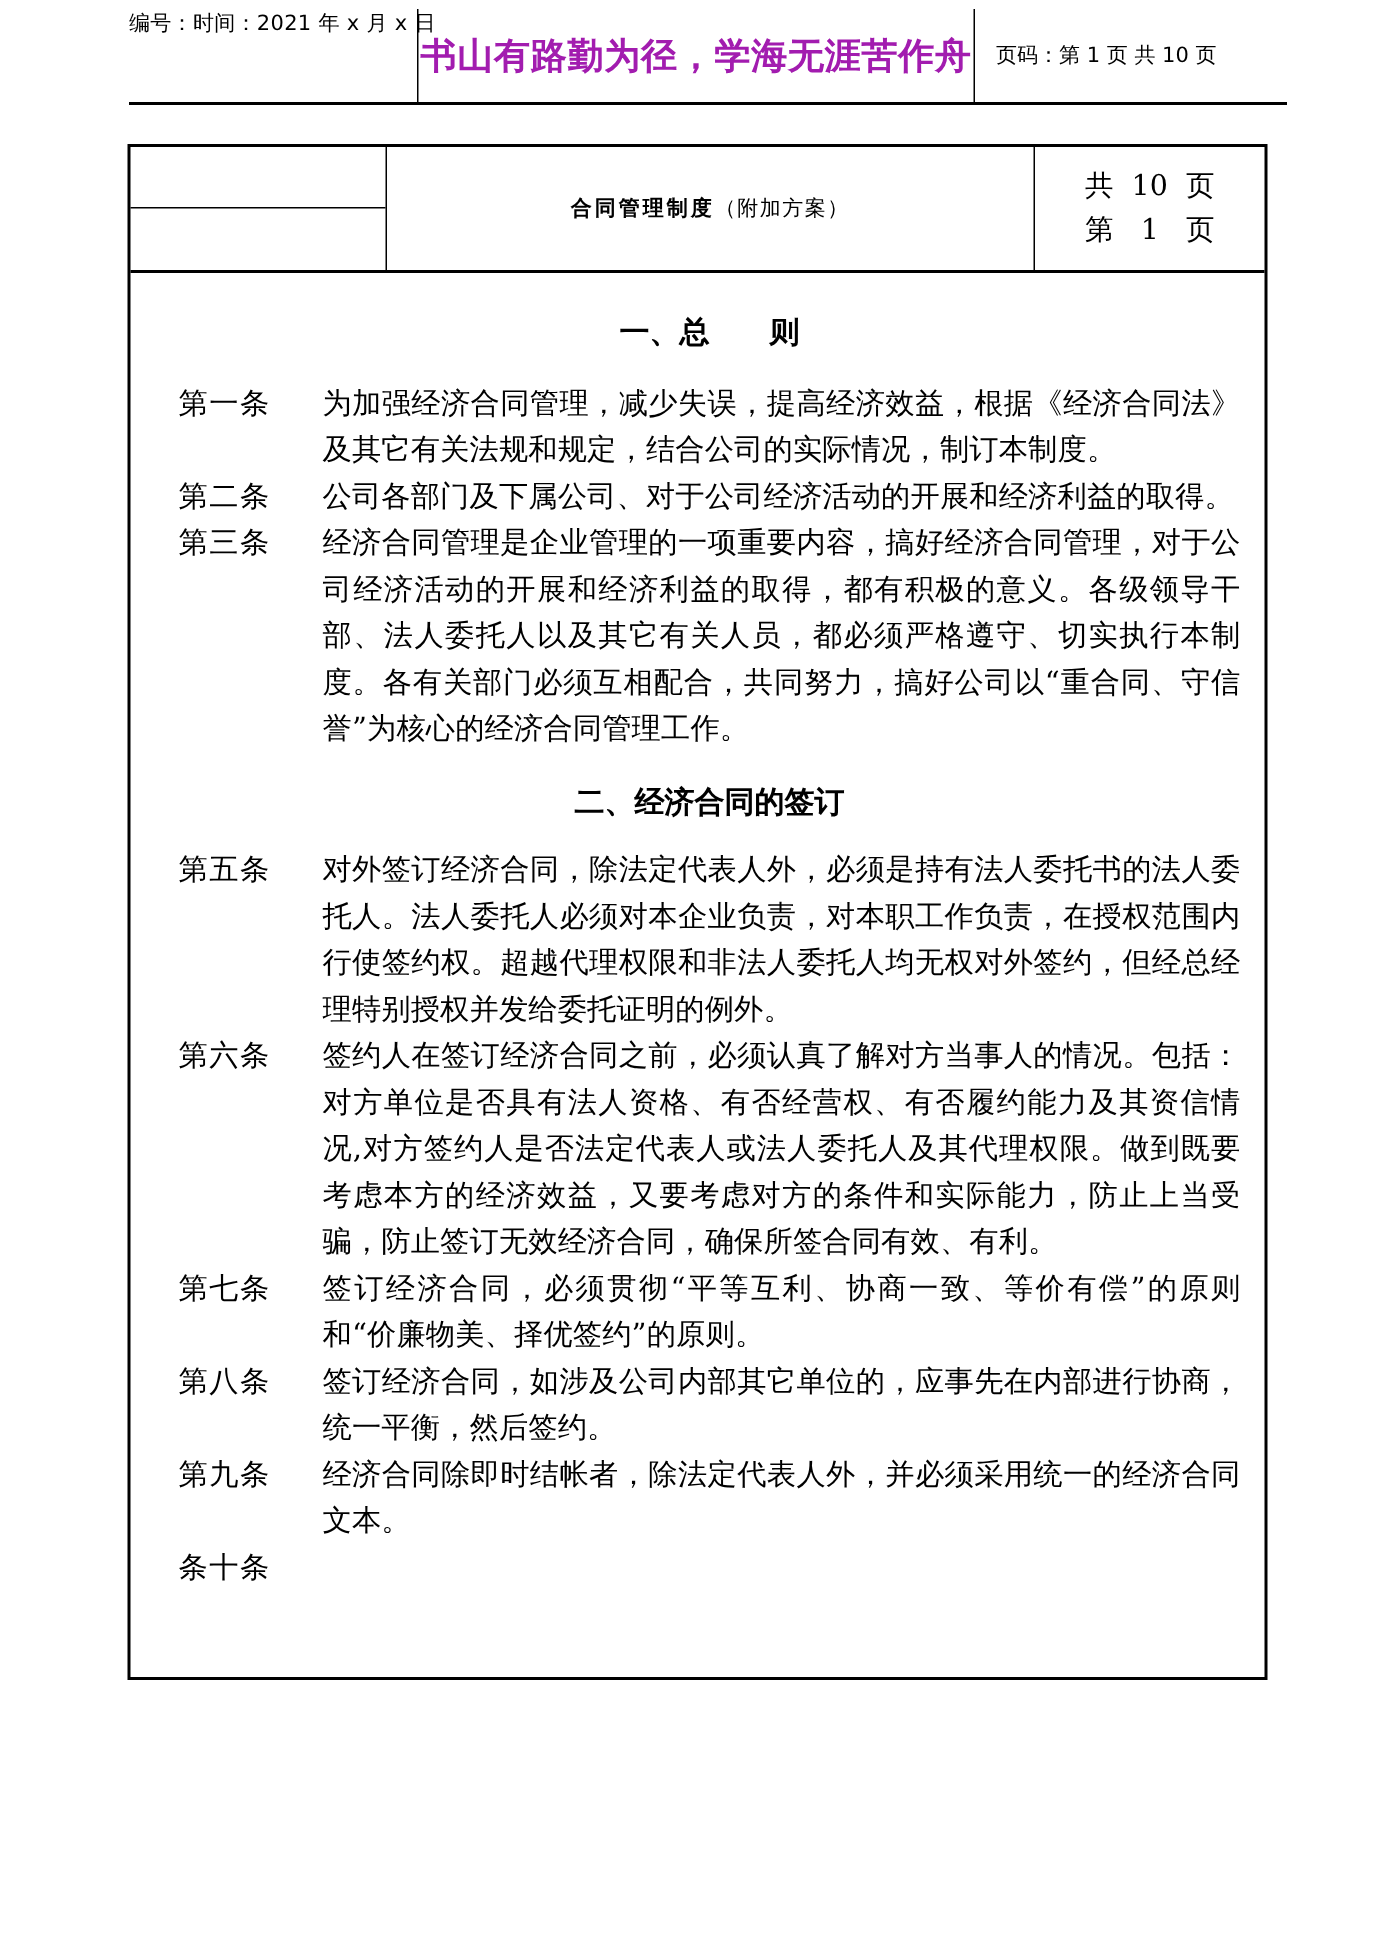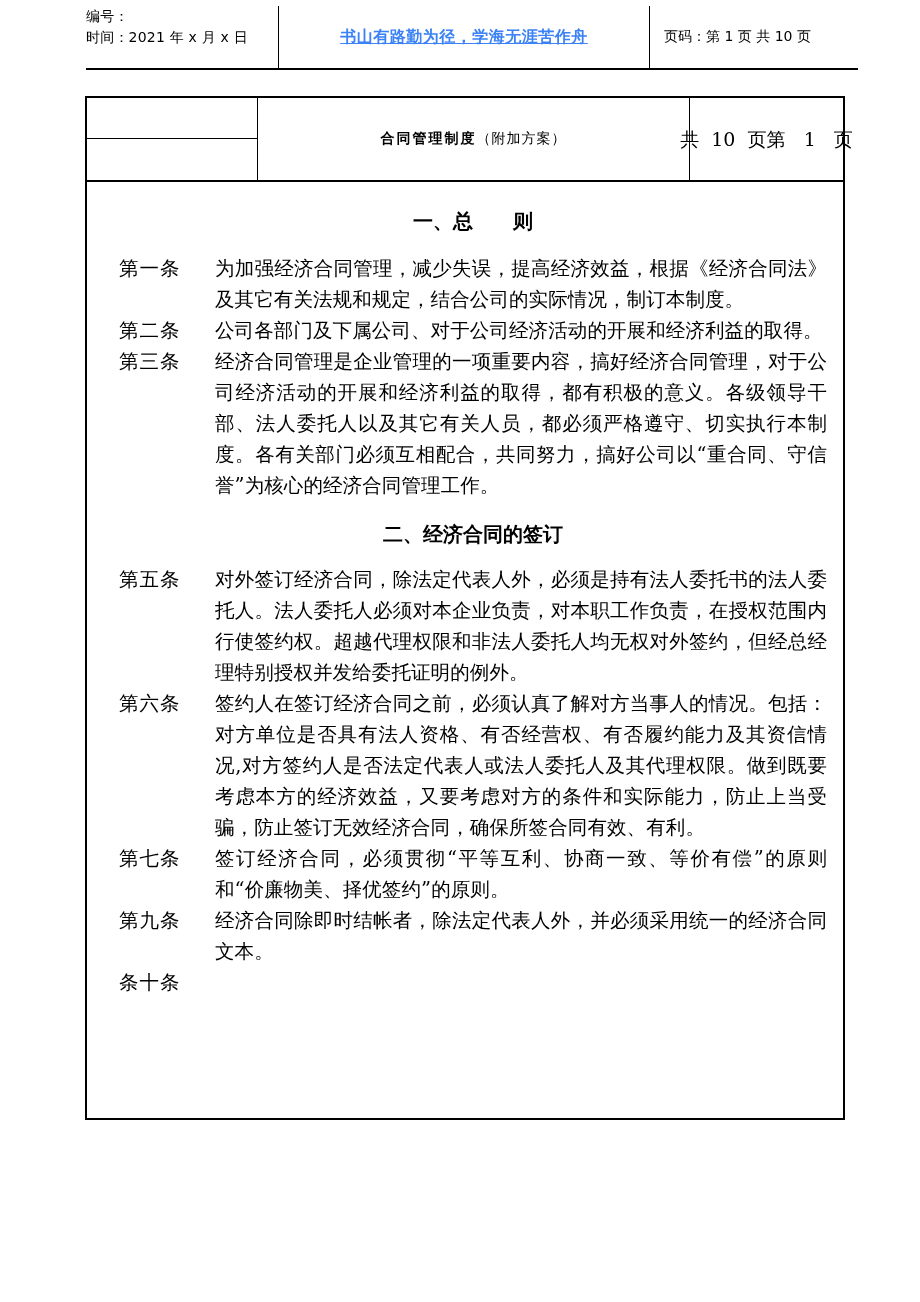--- a/index.html
+++ b/index.html
@@ -24,46 +24,45 @@
     width: 772px;
     height: 62px;
     display: flex;
     align-items: stretch;
   }
   .hdr-left {
     width: 192px;
     padding-right: 8px;
     box-sizing: border-box;
     display: flex;
-    flex-direction: column;
+    flex-direction: row;
     justify-content: flex-start;
     align-items: flex-start;
     font-size: 14px;
     line-height: 21px;
   }
   .hdr-left .hdr-line {
     white-space: nowrap;
     letter-spacing: 0.2px;
   }
   .hdr-mid {
     flex: 1 1 auto;
     border-left: 1px solid #000;
     border-right: 1px solid #000;
     display: flex;
     align-items: center;
     justify-content: center;
   }
   .hdr-motto {
-    color: #3b82f6;
+    color: #a21caf;
     font-family: "DejaVu Serif", "Liberation Serif", serif;
     font-weight: bold;
-    font-size: 16px;
+    font-size: 24px;
     letter-spacing: 0.5px;
     white-space: nowrap;
-    text-decoration: underline;
   }
   .hdr-right {
     width: 208px;
     box-sizing: border-box;
     padding-left: 14px;
     display: flex;
     align-items: center;
     font-size: 14px;
     white-space: nowrap;
   }
@@ -129,21 +128,21 @@
     letter-spacing: 2px;
   }
   .tt-title .t-sub {
     font-weight: normal;
     letter-spacing: 1px;
   }
   .tt-right {
     width: 153px;
     box-sizing: border-box;
     display: flex;
-    flex-direction: row;
+    flex-direction: column;
     align-items: center;
     justify-content: center;
     font-family: "DejaVu Serif", "Liberation Serif", serif;
     font-size: 19px;
     line-height: 29px;
   }
   .tt-right .pg-line {
     white-space: pre;
   }
 
@@ -255,20 +254,24 @@
     </div>
     <div class="article">
       <div class="art-label">第六条</div>
       <div class="art-text">签约人在签订经济合同之前，必须认真了解对方当事人的情况。包括：对方单位是否具有法人资格、有否经营权、有否履约能力及其资信情况,对方签约人是否法定代表人或法人委托人及其代理权限。做到既要考虑本方的经济效益，又要考虑对方的条件和实际能力，防止上当受骗，防止签订无效经济合同，确保所签合同有效、有利。</div>
     </div>
     <div class="article">
       <div class="art-label">第七条</div>
       <div class="art-text">签订经济合同，必须贯彻“平等互利、协商一致、等价有偿”的原则和“价廉物美、择优签约”的原则。</div>
     </div>
     <div class="article">
+      <div class="art-label">第八条</div>
+      <div class="art-text">签订经济合同，如涉及公司内部其它单位的，应事先在内部进行协商，统一平衡，然后签约。</div>
+    </div>
+    <div class="article">
       <div class="art-label">第九条</div>
       <div class="art-text">经济合同除即时结帐者，除法定代表人外，并必须采用统一的经济合同文本。</div>
     </div>
     <div class="article">
       <div class="art-label">条十条</div>
     </div>
 
   </div>
 </div>
 

